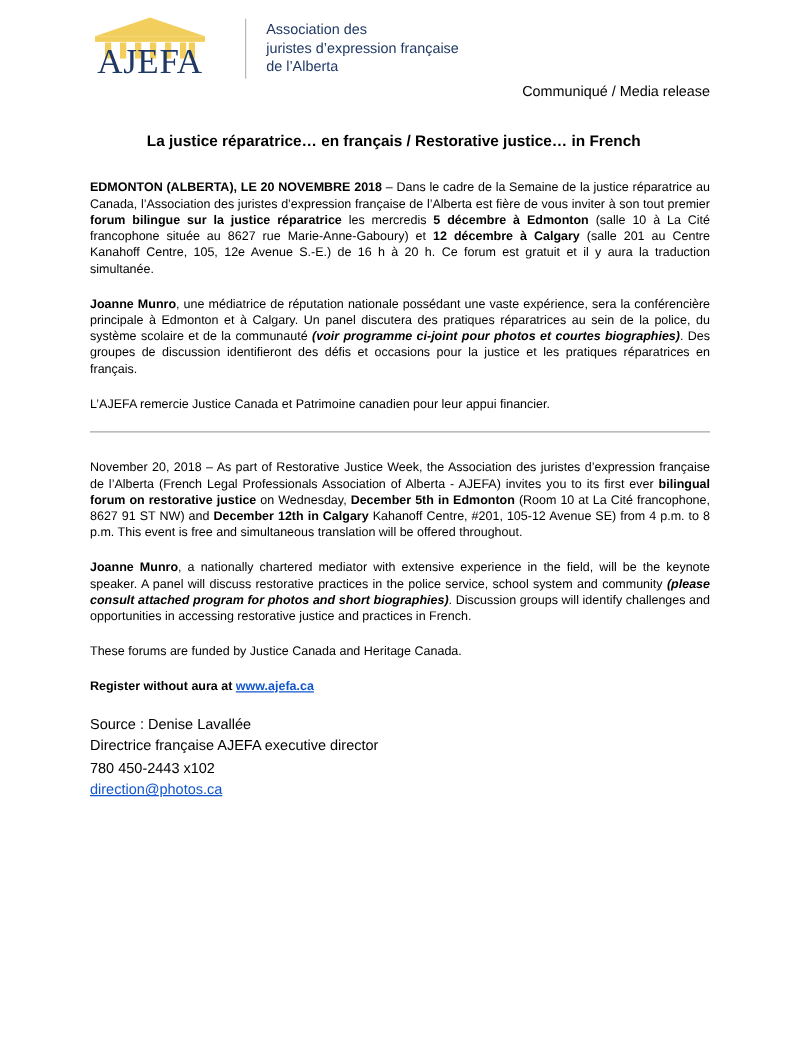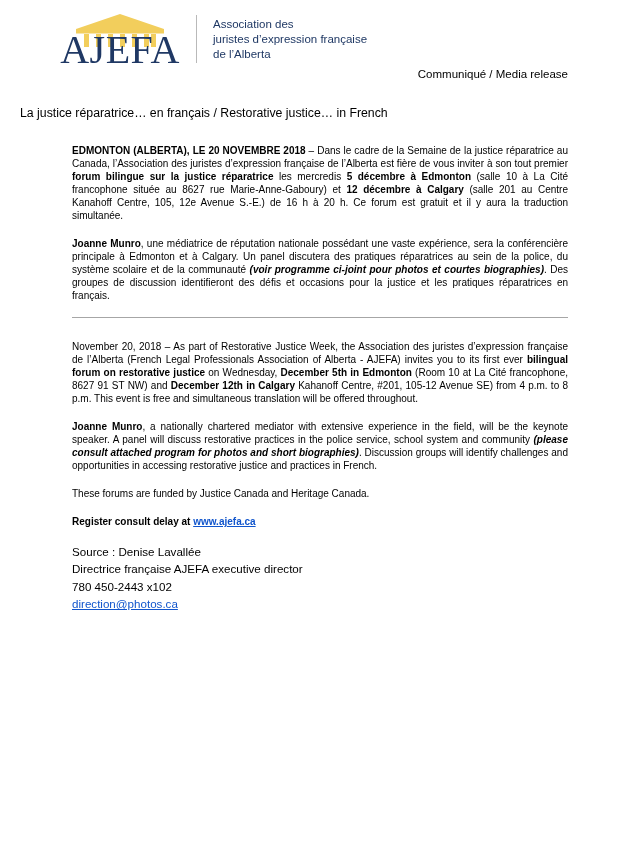--- a/index.html
+++ b/index.html
@@ -40,21 +40,21 @@
     justify-content: flex-start;
   }
   .temple {
     width: 96px;
     height: 34px;
     position: relative;
   }
   .temple svg { display: block; }
   .logo-word {
     font-family: "Liberation Serif", serif;
-    font-size: 40px;
+    font-size: 28px;
     line-height: 30px;
     letter-spacing: 0.5px;
     color: #1f3864;
     font-weight: 400;
     margin-top: -12px;
     position: relative;
     z-index: 2;
   }
   .logo-divider {
     width: 1px;
@@ -70,21 +70,22 @@
     color: #1f3864;
   }
 
   
   .release-label {
     text-align: right;
     font-size: 11.5px;
     padding: 0 62px 0 0;
   }
   .doc-title {
-    font-weight: normal;
+    text-align: center;
+    font-weight: bold;
     font-size: 12.3px;
     margin: 26px 0 0 0;
     padding: 0 20px;
   }
   .content {
     padding: 0 62px 0 72px;
   }
   p.para {
     font-size: 10px;
     line-height: 13px;
@@ -152,31 +153,32 @@
   <div class="release-label">Communiqué / Media release</div>
 
   <div class="doc-title">La justice réparatrice… en français / Restorative justice… in French</div>
 
   <div class="content">
 
     <p class="para first-para"><span class="b">EDMONTON (ALBERTA), LE 20 NOVEMBRE 2018</span><span> – Dans le cadre de la Semaine de la justice réparatrice au Canada, l’Association des juristes d’expression française de l’Alberta est fière de vous inviter à son tout premier </span><span class="b">forum bilingue sur la justice réparatrice</span><span> les mercredis </span><span class="b">5 décembre à Edmonton</span><span> (salle 10 à La Cité francophone située au 8627 rue Marie-Anne-Gaboury) et </span><span class="b">12 décembre à Calgary</span><span> (salle 201 au Centre Kanahoff Centre, 105, 12e  Avenue S.-E.) de 16 h à 20 h. Ce forum est gratuit et il y aura la traduction simultanée.</span></p>
 
     <p class="para"><span class="b">Joanne Munro</span><span>, une médiatrice de réputation nationale possédant une vaste expérience, sera la conférencière principale à Edmonton et à Calgary. Un panel discutera des pratiques réparatrices au sein de la police, du système scolaire et de la communauté </span><span class="bi">(voir programme ci-joint pour photos et courtes biographies)</span><span>. Des groupes de discussion identifieront des défis et occasions pour la justice et les pratiques réparatrices en français.</span></p>
 
+    <p class="para">L’AJEFA remercie Justice Canada et Patrimoine canadien pour leur appui financier.</p>
 
 
     <hr class="section-rule">
 
     <p class="para"><span>November 20, 2018</span><span> – As part of Restorative Justice Week, the Association des juristes d’expression française de l’Alberta (French Legal Professionals Association of Alberta - AJEFA) invites you to its first ever </span><span class="b">bilingual forum on restorative justice</span><span> on Wednesday, </span><span class="b">December 5th in Edmonton</span><span> (Room 10 at La Cité francophone, 8627 91 ST NW) and </span><span class="b">December 12th in Calgary</span><span> Kahanoff Centre, #201, 105-12 Avenue SE) from 4 p.m. to 8 p.m. This event is free and simultaneous translation will be offered throughout.</span></p>
 
     <p class="para"><span class="b">Joanne Munro</span><span>, a nationally chartered mediator with extensive experience in the field, will be the keynote speaker. A panel will discuss restorative practices in the police service, school system and community </span><span class="bi">(please consult attached program for photos and short biographies)</span><span>. Discussion groups will identify challenges and opportunities in accessing restorative justice and practices in French.</span></p>
 
     <p class="para">These forums are funded by Justice Canada and Heritage Canada.</p>
 
-    <p class="para"><span class="b">Register consult delay at </span><a class="link" href="#">www.ajefa.ca</a></p>
+    <p class="para"><span class="b">Register without aura at </span><a class="link" href="#">www.ajefa.ca</a></p>
 
     <div class="footer-block">
       <div>Source : Denise Lavallée</div>
       <div>Directrice française AJEFA executive director</div>
       <div>780 450-2443 x102</div>
       <div><a class="link-plain" href="#">direction@photos.ca</a></div>
     </div>
 
   </div>
 </div>

